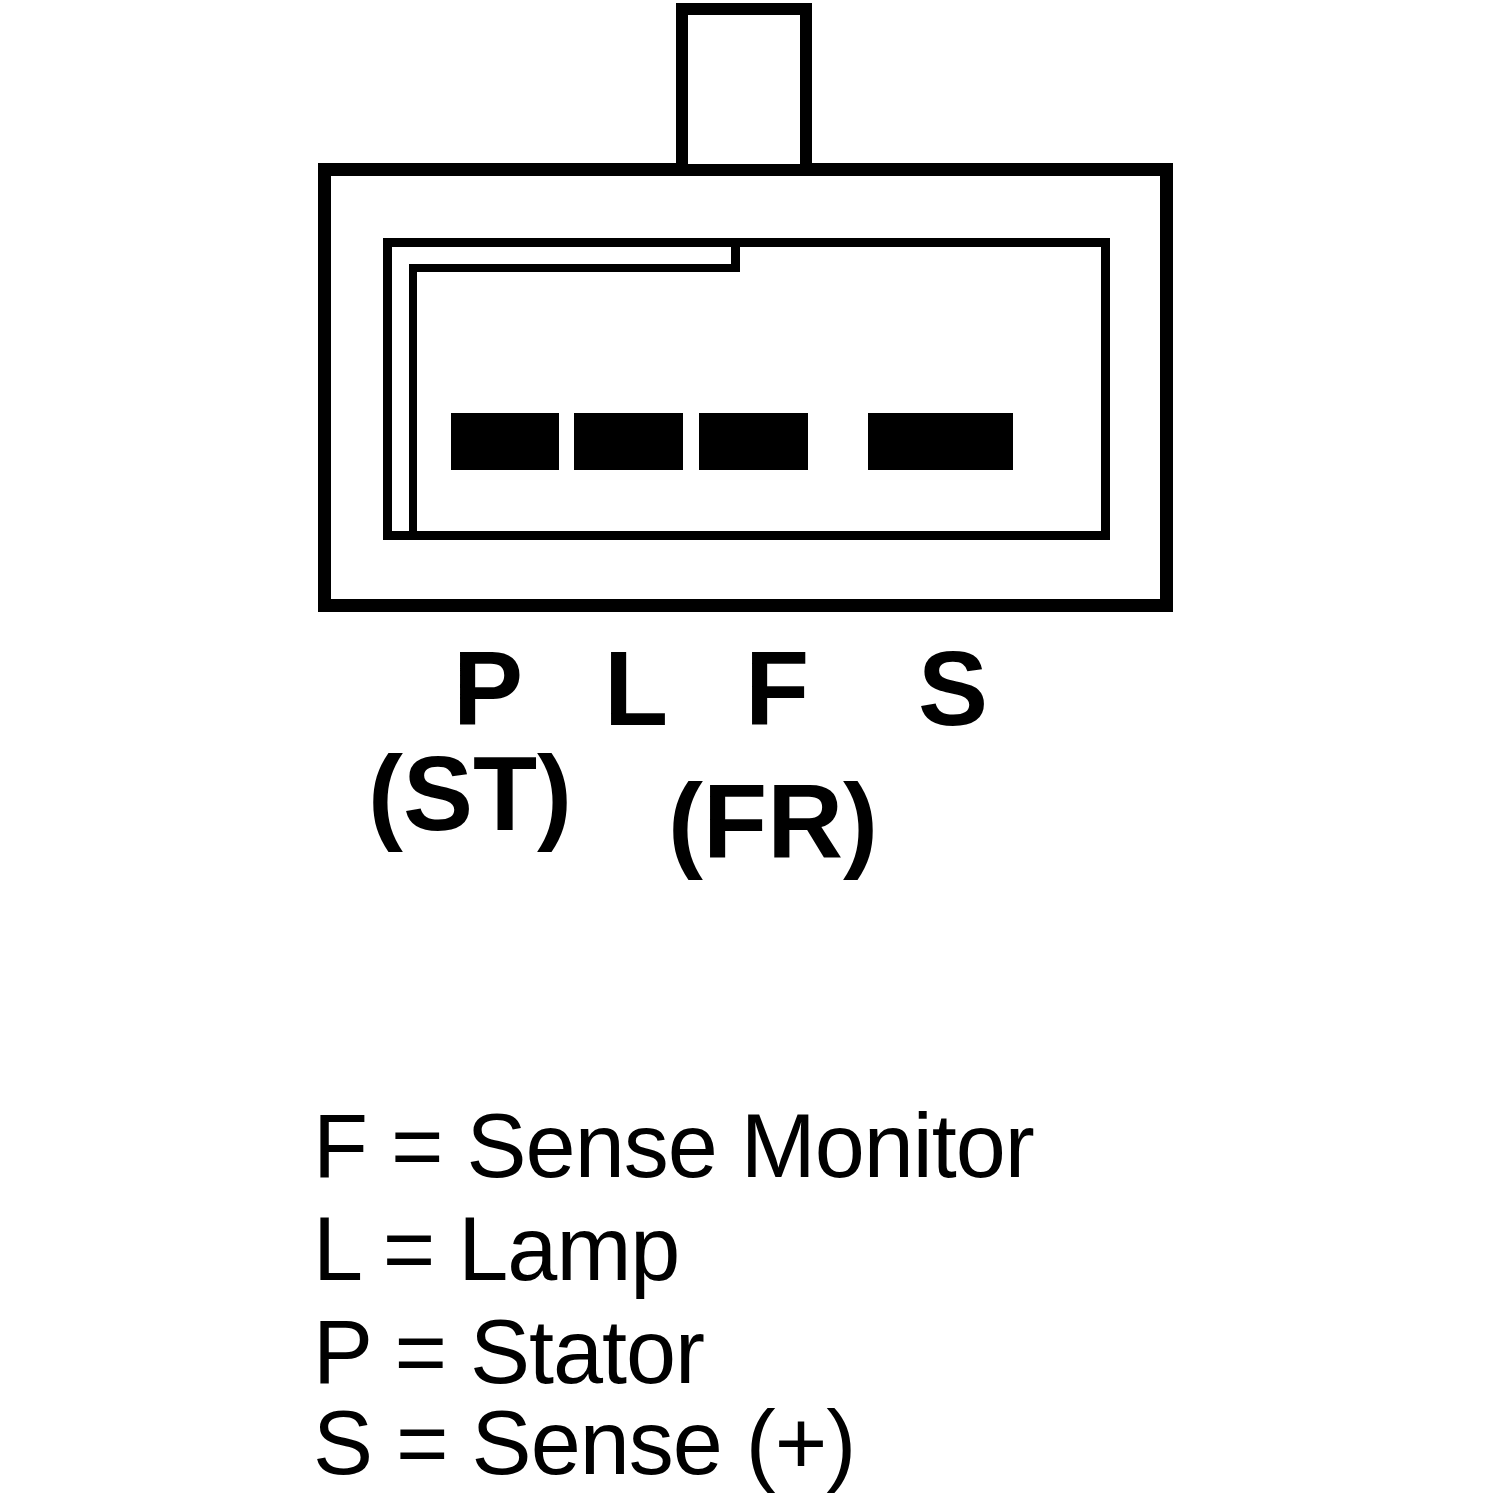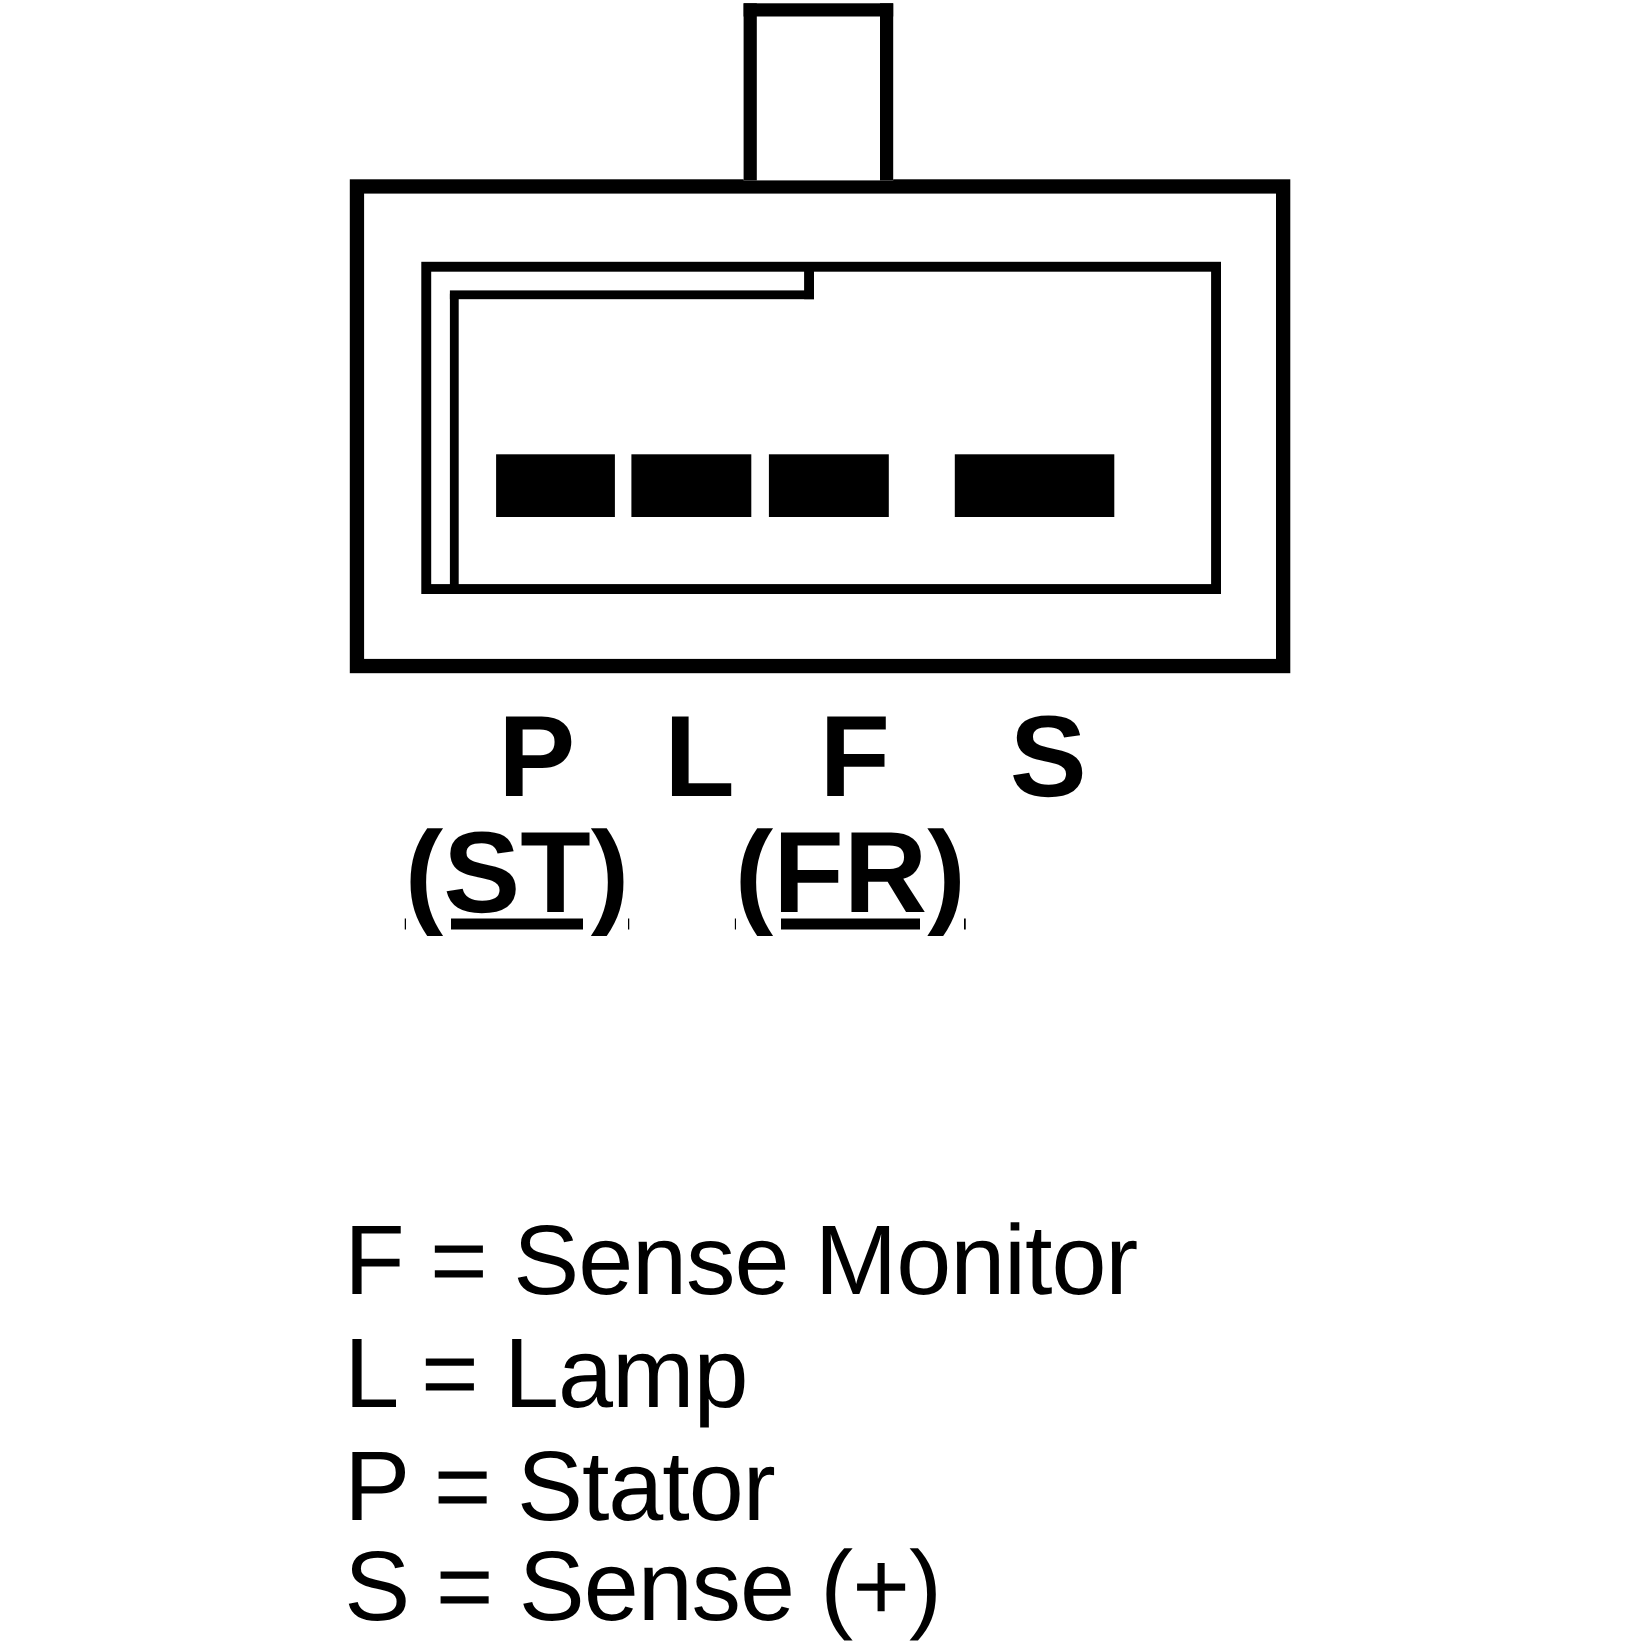--- a/index.html
+++ b/index.html
@@ -38,23 +38,23 @@
   
   .pin-label {
     top:636px; font-size:105px; font-weight:bold; line-height:1;
     transform:translateX(-50%); white-space:nowrap;
   }
   .pin-p { left:488px; } .pin-l { left:636px; }
   .pin-f { left:777px; } .pin-s { left:953px; }
 
   .alt-label {
     top:741px; font-size:105px; font-weight:bold; line-height:1;
-    transform:translateX(-50%); white-space:nowrap;text-decoration:underline;
+    transform:translateX(-50%); white-space:nowrap;
   }
-  .alt-st { left:470px; } .alt-fr { left:773px; }
+  .alt-st { left:470px; } .alt-fr { left:773px;margin-top:28px; }
 
   .legend-title {
     left:311px; top:993px; font-size:100px; font-weight:bold;
     line-height:1; letter-spacing:-1px; white-space:nowrap;
   }
   .legend-entry {
     left:313px; font-size:90px; font-weight:normal;
     line-height:1; letter-spacing:-1px; white-space:nowrap;
   }
   .entry-0 { top:1101px; }

